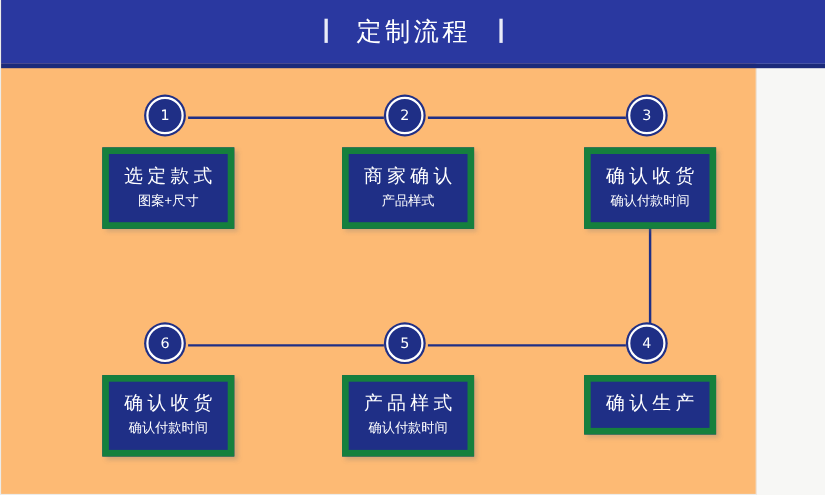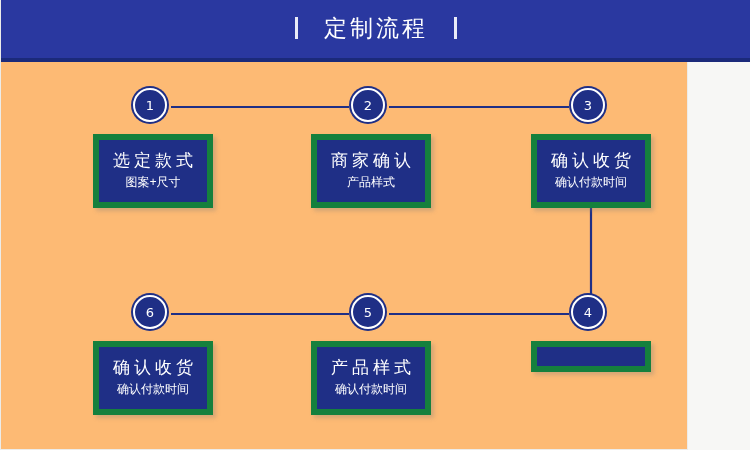--- a/index.html
+++ b/index.html
@@ -194,20 +194,21 @@
       <div class="circle">3</div>
       <div class="box">
         <span class="main">确认收货</span>
         <span class="sub">确认付款时间</span>
       </div>
     </div>
 
     <div class="node" id="node-4">
       <div class="circle">4</div>
       <div class="box">
+        <span class="main">确认生产</span>
       </div>
     </div>
 
     <div class="node" id="node-5">
       <div class="circle">5</div>
       <div class="box">
         <span class="main">产品样式</span>
         <span class="sub">确认付款时间</span>
       </div>
     </div>

